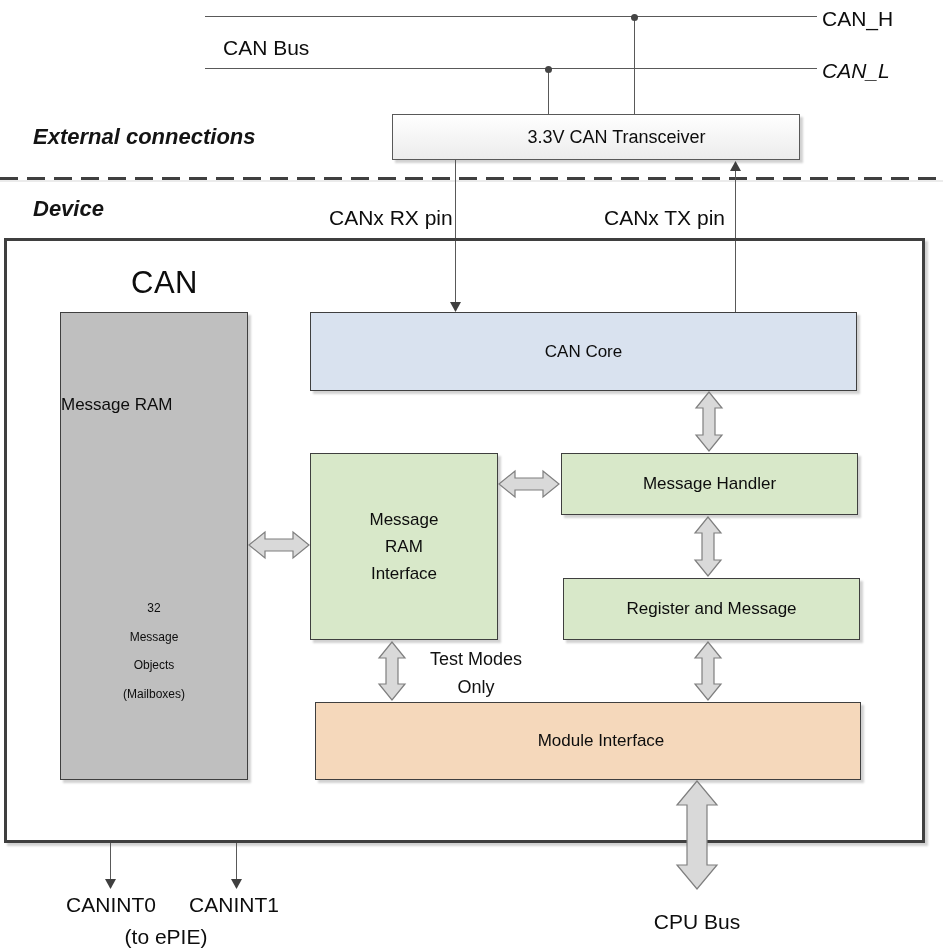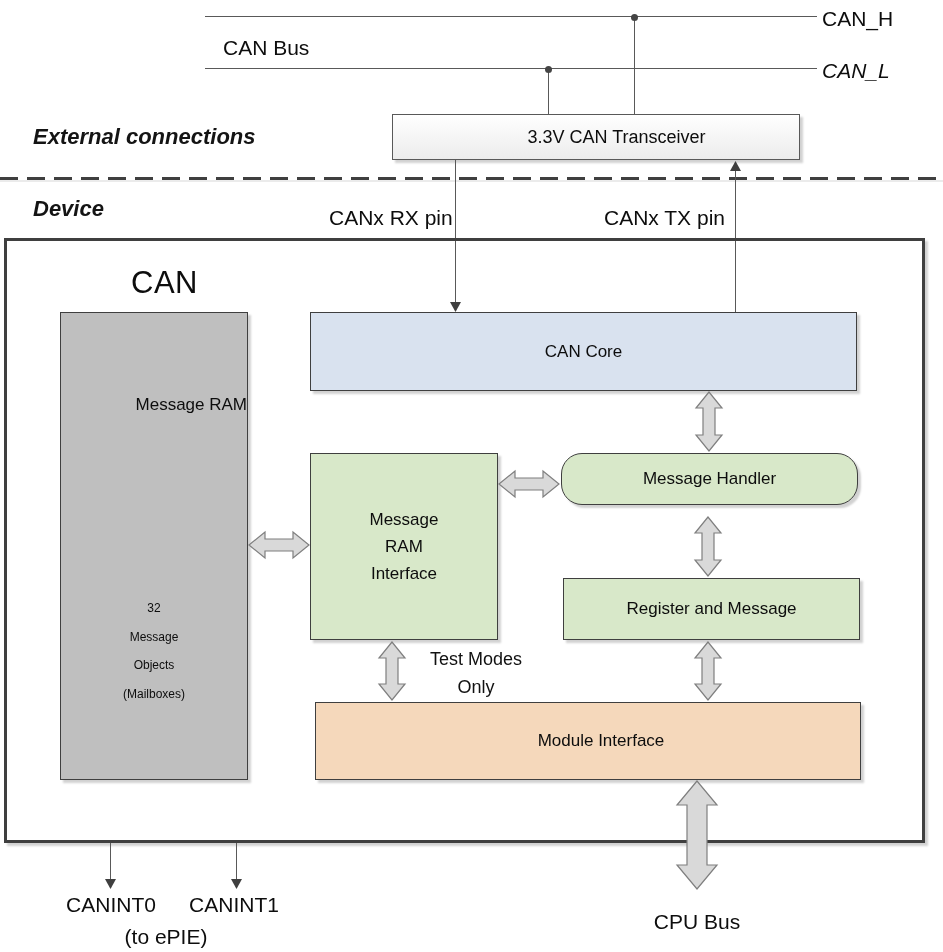--- a/index.html
+++ b/index.html
@@ -79,21 +79,21 @@
   }
   .box.gray   { background: #bfbfbf; }
   .box.blue   { background: #d9e2ef; }
   .box.green  { background: #d8e8c9; }
   .box.orange { background: #f5d8bb; padding-left: 26px; }
 
   .msg-ram-box { display: block; }
   .msg-ram-title {
     position: absolute;
     left: 0; right: 0; top: 78px;
-    text-align: right;
+    text-align: left;
     font-size: 17px;
   }
   .msg-ram-sub {
     position: absolute;
     left: 0; right: 0; top: 281px;
     text-align: center;
     font-size: 12px;
     line-height: 28.5px;
   }
 
@@ -178,21 +178,21 @@
   </div>
 
   <div class="box green" style="left:310px; top:453px; width:188px; height:187px;">
     <div>
       <div>Message</div>
       <div>RAM</div>
       <div>Interface</div>
     </div>
   </div>
 
-  <div class="box green" style="left:561px; top:453px; width:297px; height:52px;border-radius:21px;">
+  <div class="box green" style="left:561px; top:453px; width:297px; height:62px;">
     <span>Message Handler</span>
   </div>
 
   <div class="box green" style="left:563px; top:578px; width:297px; height:62px; line-height:1.55;">
     <div>
       <div>Register and Message</div>
     </div>
   </div>
 
   <div class="box orange" style="left:315px; top:702px; width:546px; height:78px;">

